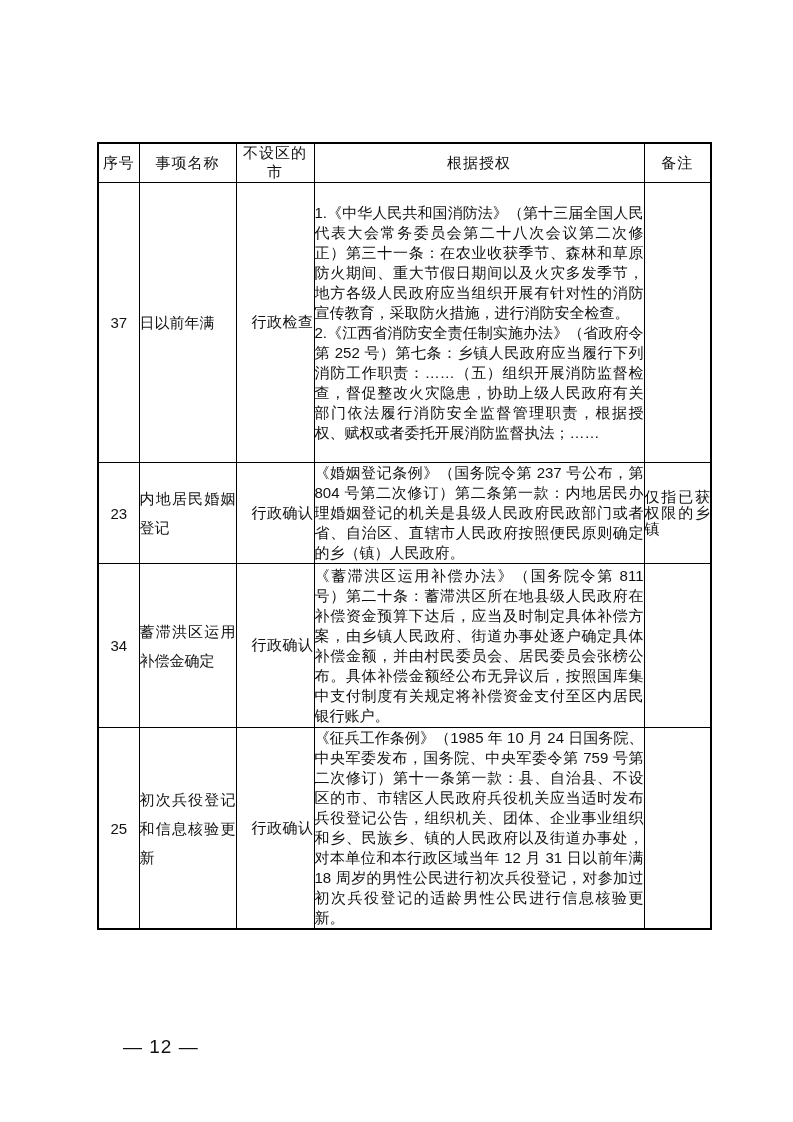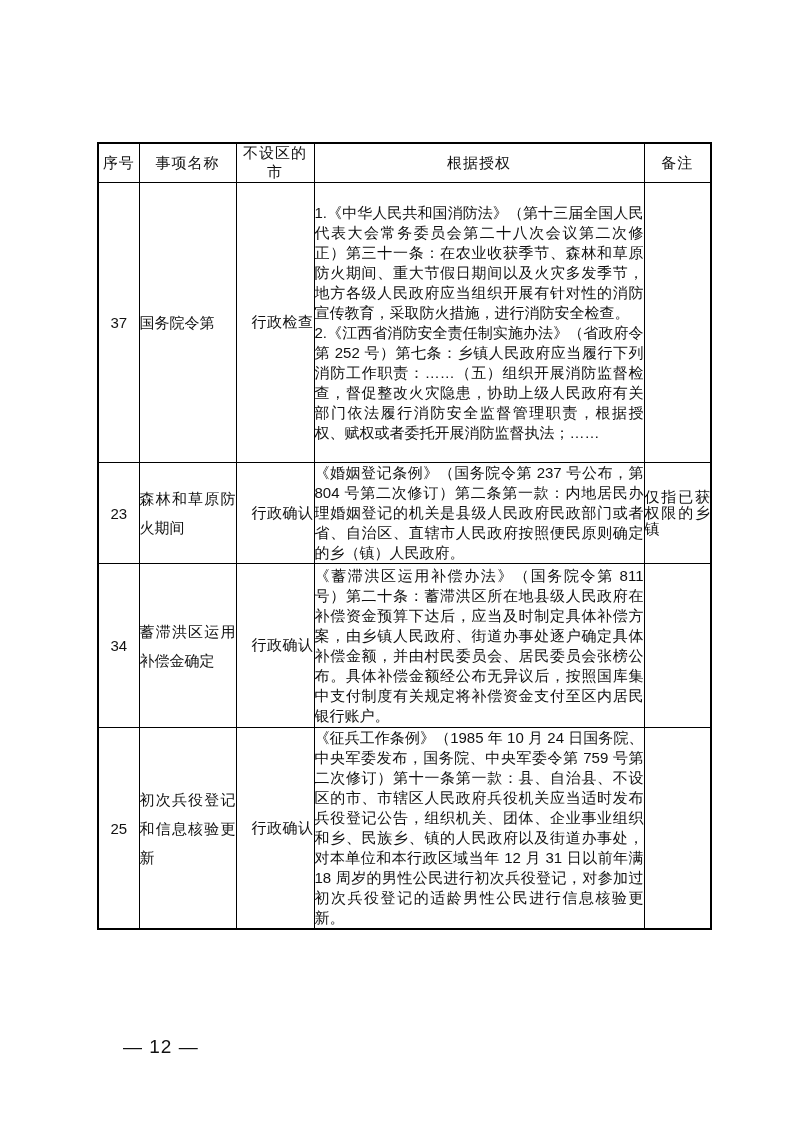--- a/index.html
+++ b/index.html
@@ -107,32 +107,32 @@
       <th class="hdr">序号</th>
       <th class="hdr">事项名称</th>
       <th class="hdr">不设区的市</th>
       <th class="hdr">根据授权</th>
       <th class="hdr">备注</th>
     </tr>
 
 
     <tr style="height:280px">
       <td class="seq-cell">37</td>
-      <td class="name-cell">国务院令第</td>
+      <td class="name-cell">日以前年满</td>
       <td class="type-cell">行政检查</td>
       <td class="basis-cell">
         <p>1.《中华人民共和国消防法》（第十三届全国人民代表大会常务委员会第二十八次会议第二次修正）第三十一条：在农业收获季节、森林和草原防火期间、重大节假日期间以及火灾多发季节，地方各级人民政府应当组织开展有针对性的消防宣传教育，采取防火措施，进行消防安全检查。</p>
         <p>2.《江西省消防安全责任制实施办法》（省政府令第 252 号）第七条：乡镇人民政府应当履行下列消防工作职责：……（五）组织开展消防监督检查，督促整改火灾隐患，协助上级人民政府有关部门依法履行消防安全监督管理职责，根据授权、赋权或者委托开展消防监督执法；……</p>
       </td>
       <td class="note-cell"></td>
     </tr>
 
     <tr style="height:96px">
       <td class="seq-cell">23</td>
-      <td class="name-cell">森林和草原防火期间</td>
+      <td class="name-cell">内地居民婚姻登记</td>
       <td class="type-cell">行政确认</td>
       <td class="basis-cell">
         <p>《婚姻登记条例》（国务院令第 237 号公布，第 804 号第二次修订）第二条第一款：内地居民办理婚姻登记的机关是县级人民政府民政部门或者省、自治区、直辖市人民政府按照便民原则确定的乡（镇）人民政府。</p>
       </td>
       <td class="note-cell">仅指已获权限的乡镇</td>
     </tr>
 
     <tr style="height:164px">
       <td class="seq-cell">34</td>
       <td class="name-cell">蓄滞洪区运用补偿金确定</td>

